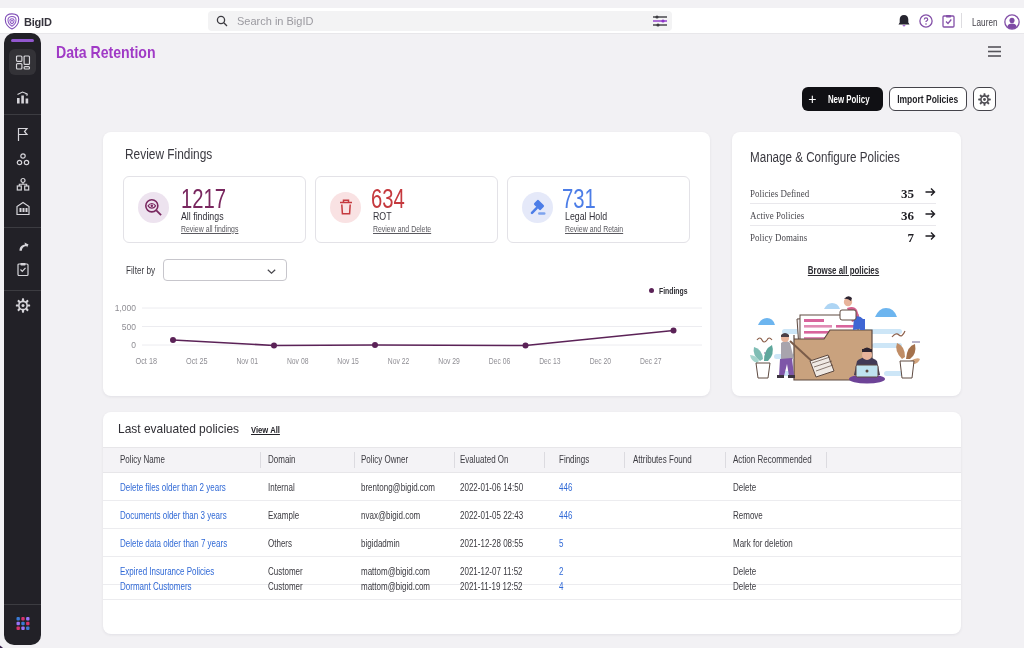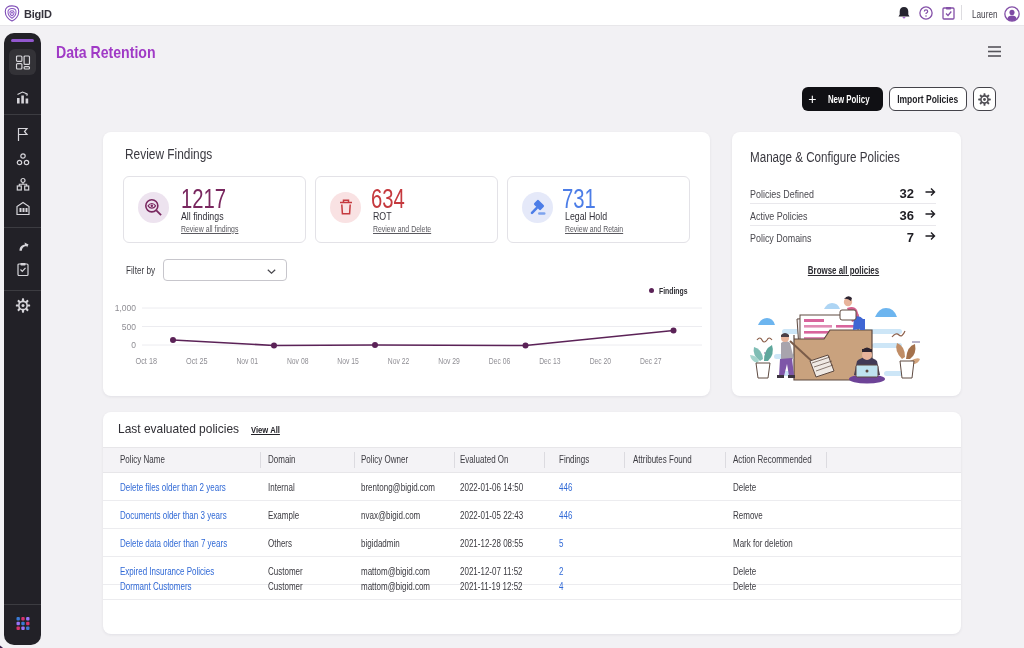--- a/index.html
+++ b/index.html
@@ -1,20 +1,20 @@
 <!DOCTYPE html>
 <html><head>
 <meta charset="utf-8">
 <style>
   * { margin:0; padding:0; box-sizing:border-box; }
   html,body { width:1024px; height:648px; overflow:hidden; }
   body { font-family:"Liberation Sans", sans-serif; background:#f2f1f4; position:relative; }
   .abs { position:absolute; }
   
-  #topbar { position:absolute; left:0; top:0; width:1024px; height:26px; background:#fff; border-bottom:1px solid #e8e7ea; z-index:5; }
+  #topbar { position:absolute; left:0; top:8px; width:1024px; height:26px; background:#fff; border-bottom:1px solid #e8e7ea; z-index:5; }
   #logo { position:absolute; left:4px; top:5px; }
   #logotext { position:absolute; left:24px; top:8px; font-size:11px; font-weight:800; color:#35333c; letter-spacing:-0.2px; }
   #search { position:absolute; left:208px; top:3px; width:464px; height:20px; background:#f3f3f4; border-radius:4px; }
   #search .ph { position:absolute; left:29px; top:4px; font-size:11px; color:#9b9aa0; }
   
   #sidebar { position:absolute; left:4px; top:33px; width:37px; height:612px; background:#222127; border-radius:10px; z-index:6; }
   #sidebar .accent { position:absolute; left:7px; top:6px; width:23px; height:3px; border-radius:2px; background:#9257cf; }
   #sidebar .sel { position:absolute; left:5px; top:16px; width:27px; height:26px; border-radius:6px; background:rgba(255,255,255,.08); }
   #sidebar .div { position:absolute; left:0; width:37px; height:1px; background:rgba(255,255,255,.12); }
   .sideicon { position:absolute; left:50%; transform:translateX(-50%); }
@@ -35,21 +35,21 @@
   .stat { position:absolute; top:176px; width:183px; height:67px; border:1px solid #e3e2e7; border-radius:6px; background:#fff; }
   .stat .ic { position:absolute; left:14px; top:14.5px; width:31px; height:31px; border-radius:50%; display:flex; align-items:center; justify-content:center; }
   
   #filterlbl { position:absolute; left:126px; top:265px; font-size:10px; color:#3c3c42; transform:scaleX(.82); transform-origin:left top; }
   #filterbox { position:absolute; left:163px; top:259px; width:124px; height:22px; border:1px solid #c7c6cc; border-radius:4px; background:#fff; }
   
   #legend { position:absolute; left:649px; top:285px; display:flex; align-items:center; }
   #legend .dot { width:5px; height:5px; border-radius:50%; background:#5b2257; margin-right:5px; }
   #legend .t { font-size:9.5px; font-weight:600; color:#2e2d33; transform:scaleX(.72); transform-origin:left center; }
   
-  .prow { position:absolute; left:750px; width:186px; height:22px; }
+  .prow { position:absolute; left:750px; width:186px; height:22px;font-family:Liberation Serif, serif; }
   .prow .l { position:absolute; left:0; top:4px; font-size:10.5px; color:#4a494f; transform:scaleX(.85); transform-origin:left top; }
   .prow .v { position:absolute; right:22px; top:2px; font-size:13px; font-weight:700; color:#1e1d23; }
   .prow .a { position:absolute; right:0px; top:3px; }
   .pline { position:absolute; left:750px; width:186px; height:1px; background:#e9e8ec; }
   #browse { position:absolute; left:729px; top:264px; width:229px; text-align:center; font-size:11px; font-weight:700; color:#2b2a30; text-decoration:underline; transform:scaleX(.72); transform-origin:center top; }
   
   #tbl-title { position:absolute; left:118px; top:421px; font-size:13px; font-weight:500; color:#2f2e34; transform:scaleX(.92); transform-origin:left top; }
   #tbl-viewall { position:absolute; left:251px; top:425px; font-size:9px; font-weight:700; color:#232228; text-decoration:underline; transform:scaleX(.85); transform-origin:left top; }
   #thead { position:absolute; left:103px; top:447px; width:858px; height:26px; background:#f4f3f6; border-top:1px solid #e7e6e9; border-bottom:1px solid #e7e6e9; }
   .th { position:absolute; top:454px; font-size:10px; font-weight:500; color:#3b3a40; transform:scaleX(.8); transform-origin:left top; }
@@ -64,20 +64,35 @@
 <body>
 
 <div id="topbar">
   <svg id="logo" width="16" height="17" viewBox="0 0 19 20">
     <path d="M9.5 1 C14 1 17.5 3.2 17.5 7.5 C17.5 13 13.5 17.5 9.5 19 C5.5 17.5 1.5 13 1.5 7.5 C1.5 3.2 5 1 9.5 1 Z" fill="none" stroke="#7d4bb5" stroke-width="1.3"></path>
     <path d="M9.5 4 C12.2 4 14.3 5.4 14.3 8 C14.3 11.4 12 14.3 9.5 15.6 C7 14.3 4.7 11.4 4.7 8 C4.7 5.4 6.8 4 9.5 4 Z" fill="none" stroke="#8a55c2" stroke-width="1.2"></path>
     <path d="M9.5 6.8 C11 6.8 12 7.5 12 8.8 C12 10.5 10.8 12 9.5 12.7 C8.2 12 7 10.5 7 8.8 C7 7.5 8 6.8 9.5 6.8 Z" fill="none" stroke="#8a55c2" stroke-width="1.2"></path>
     <circle cx="9.5" cy="9" r="1.1" fill="#8a55c2"></circle>
   </svg>
   <div id="logotext">BigID</div>
+  <div id="search">
+    <svg width="12" height="12" viewBox="0 0 12 12" style="position:absolute;left:8px;top:4px">
+      <circle cx="5" cy="5" r="3.6" fill="none" stroke="#3c3b41" stroke-width="1.3"></circle>
+      <line x1="7.8" y1="7.8" x2="11" y2="11" stroke="#3c3b41" stroke-width="1.3"></line>
+    </svg>
+    <span class="ph">Search in BigID</span>
+    <svg width="14" height="12" viewBox="0 0 14 12" style="position:absolute;right:5px;top:4px">
+      <line x1="0" y1="2" x2="14" y2="2" stroke="#3c3b41" stroke-width="1.4"></line>
+      <line x1="0" y1="6" x2="14" y2="6" stroke="#8d34c9" stroke-width="1.4"></line>
+      <line x1="0" y1="10" x2="14" y2="10" stroke="#3c3b41" stroke-width="1.4"></line>
+      <circle cx="4" cy="2" r="1.6" fill="#3c3b41"></circle>
+      <circle cx="10" cy="6" r="1.6" fill="#8d34c9"></circle>
+      <circle cx="5" cy="10" r="1.6" fill="#3c3b41"></circle>
+    </svg>
+  </div>
 
   <svg width="14" height="14" viewBox="0 0 14 14" style="position:absolute;left:897px;top:6px">
     <path d="M7 1 C9.8 1 11.3 3 11.3 5.5 L11.3 8.5 L12.5 10.5 L1.5 10.5 L2.7 8.5 L2.7 5.5 C2.7 3 4.2 1 7 1 Z" fill="#262530"></path>
     <path d="M5.4 11.3 a1.7 1.7 0 0 0 3.2 0 Z" fill="#8d34c9"></path>
   </svg>
   <svg width="14" height="14" viewBox="0 0 14 14" style="position:absolute;left:919px;top:6px">
     <circle cx="7" cy="7" r="6.1" fill="none" stroke="#8450a8" stroke-width="1.3"></circle>
     <path d="M5.3 5.6 C5.3 4.5 6 3.9 7 3.9 C8 3.9 8.7 4.5 8.7 5.5 C8.7 6.4 8 6.7 7.4 7.1 C7.1 7.3 7 7.6 7 8.1" fill="none" stroke="#8450a8" stroke-width="1.2"></path>
     <circle cx="7" cy="10" r=".8" fill="#8450a8"></circle>
   </svg>
@@ -279,21 +294,21 @@
   <circle cx="255" cy="45" r="3" fill="#5b2257"></circle>
   <circle cx="405.5" cy="45.5" r="3" fill="#5b2257"></circle>
   <circle cx="553.5" cy="30.5" r="3" fill="#5b2257"></circle>
 </svg>
 
 <div class="card" id="card-right"></div>
 <div class="cardtitle" style="position:absolute;left:750px;top:149px;transform:scaleX(.83);">Manage &amp; Configure Policies</div>
 
 <div class="prow" style="top:184px;">
   <div class="l">Policies Defined</div>
-    <div class="v">32</div>
+    <div class="v">35</div>
   <svg class="a" width="11" height="10" viewBox="0 0 11 10">
       <path d="M0.5 5 L9.5 5 M6 1.5 L9.5 5 L6 8.5" fill="none" stroke="#1e1d23" stroke-width="1.4"></path>
     </svg>
 </div>
 <div class="pline" style="top:203px;"></div>
 <div class="prow" style="top:206px;">
   <div class="l">Active Policies</div>
     <div class="v">36</div>
   <svg class="a" width="11" height="10" viewBox="0 0 11 10">
       <path d="M0.5 5 L9.5 5 M6 1.5 L9.5 5 L6 8.5" fill="none" stroke="#1e1d23" stroke-width="1.4"></path>

